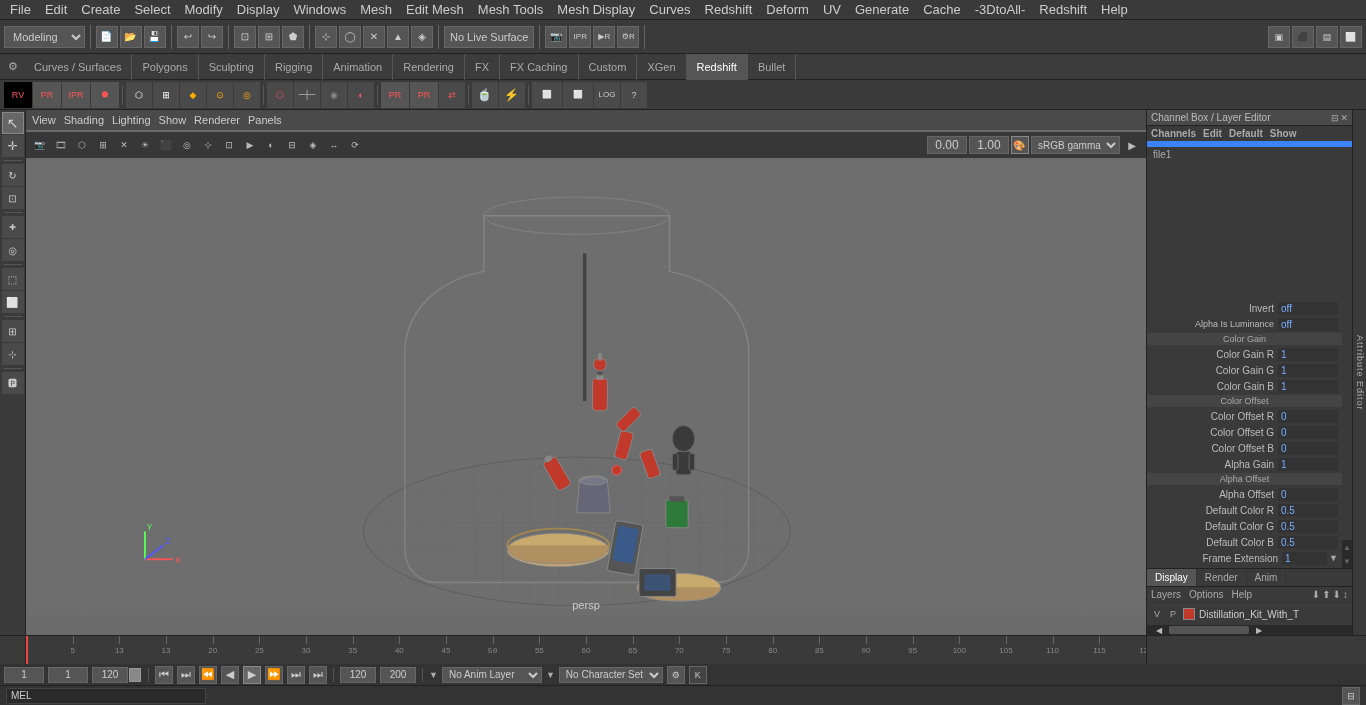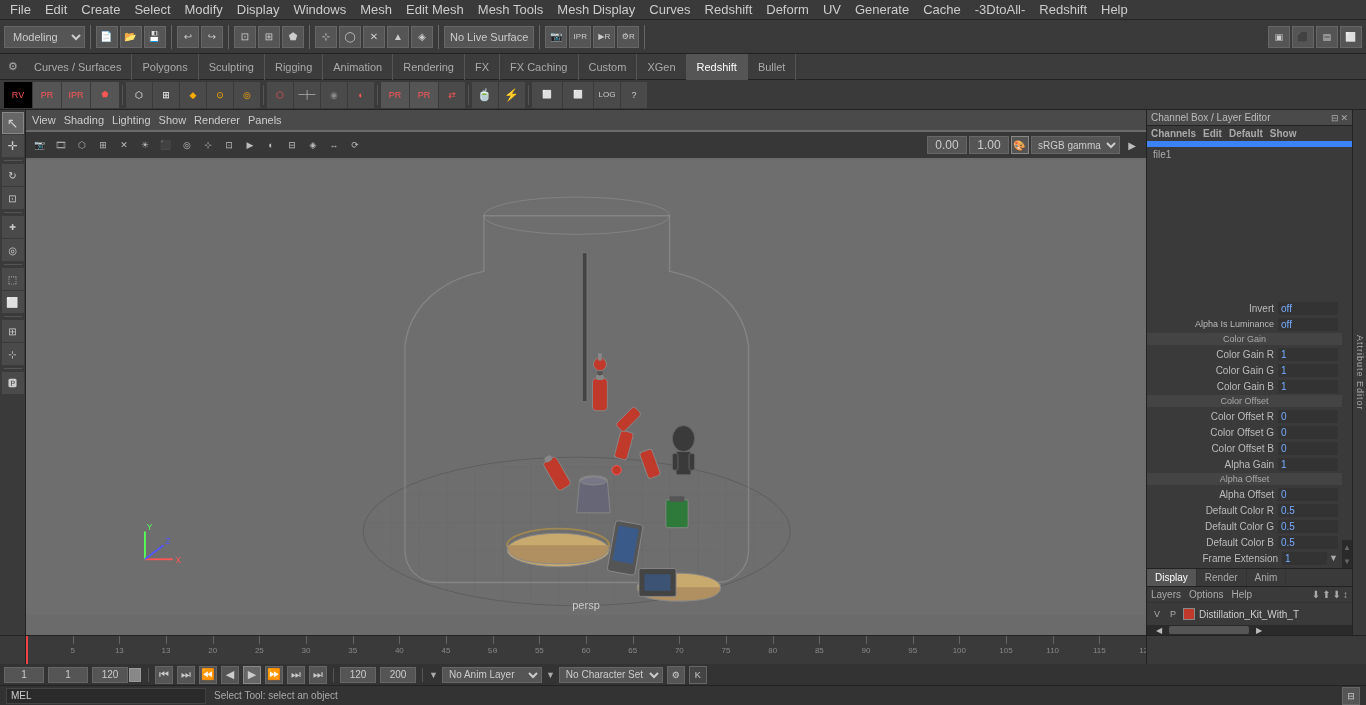--- a/index.html
+++ b/index.html
@@ -1099,17 +1099,16 @@
   <span style="font-size:9px; color:#aaa;">▼</span>
   <select id="char-set-select">
     <option>No Character Set</option>
   </select>
   <div class="play-btn" style="font-size:9px;">⚙</div>
   <div class="play-btn" style="font-size:9px; background:#444;">K</div>
 </div>
 
 <div id="status-bar">
   <input id="status-mel" value="MEL" style="">
-  <span id="status-text">Select Tool: select an object</span>
   <div style="margin-left:auto;">
     <div class="play-btn" style="font-size:9px;">⊟</div>
   </div>
 </div>
 
 </body></html>

